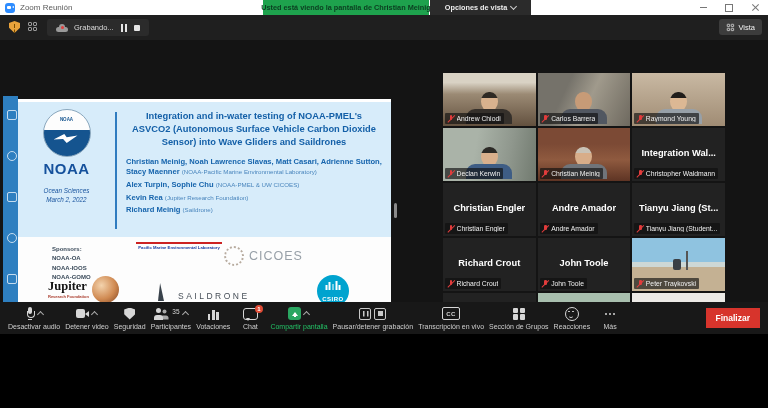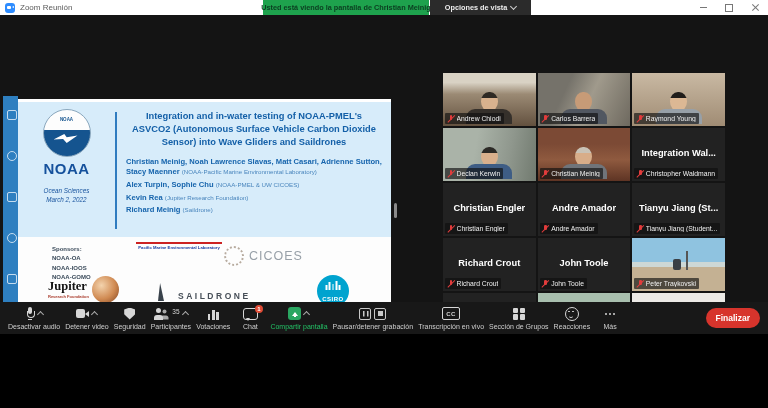--- a/index.html
+++ b/index.html
@@ -79,21 +79,21 @@
   .jupiter{position:absolute;left:30px;top:42px;}
   .jup-word{font-family:"Liberation Serif","DejaVu Serif",serif;font-size:12.5px;font-weight:bold;color:#121212;}
   .jup-sub{font-size:4px;color:#a93b2c;font-weight:bold;width:42px;line-height:1.3;}
   .planet{position:absolute;left:44px;top:-3px;width:27px;height:27px;border-radius:50%;
           background:radial-gradient(circle at 35% 35%,#f3d3ad,#d08a52 55%,#8e4f28 92%);}
   .saildrone{position:absolute;left:135px;top:46px;display:flex;align-items:flex-end;gap:9px;}
   .sail{position:relative;width:16px;height:22px;}
   .sail::before{content:"";position:absolute;left:5px;top:0;width:6px;height:18px;background:#39424b;
           clip-path:polygon(35% 0,100% 100%,0 100%);}
   .sail::after{content:"";position:absolute;left:0;bottom:0;width:16px;height:2.5px;background:#566069;border-radius:2px;}
-  .sd-word{font-size:8.5px;font-weight:bold;color:#474f58;letter-spacing:2.5px;padding-bottom:4px;}
+  .sd-word{font-size:8.5px;font-weight:normal;color:#474f58;letter-spacing:2.5px;padding-bottom:4px;}
   .csiro{position:absolute;left:299px;top:38px;width:32px;height:32px;border-radius:50%;background:#00a3cf;}
   .csiro .bars{position:absolute;left:50%;top:6px;transform:translateX(-50%);display:flex;align-items:flex-end;gap:1.5px;}
   .csiro .bars i{width:1.8px;background:#fff;}
   .csiro .word{position:absolute;left:0;right:0;bottom:5px;text-align:center;color:#fff;font-size:6px;font-weight:bold;letter-spacing:.5px;}
   .scrollbar{position:absolute;left:394px;top:203px;width:3px;height:15px;background:#8a8a8a;border-radius:2px;}
 
   
   .pgrid{position:absolute;left:443px;top:73px;width:282px;height:273px;display:grid;
          grid-template-columns:repeat(3,1fr);grid-template-rows:repeat(5,1fr);gap:2px;}
   .tile{position:relative;background:#232323;overflow:hidden;cursor:pointer;}
@@ -158,40 +158,66 @@
   .i-cc{width:16px;height:11px;border:1.2px solid #d6d6d6;border-radius:2px;color:#d6d6d6;font-size:6px;font-weight:bold;
         display:flex;align-items:center;justify-content:center;letter-spacing:.5px;}
   .i-breakout{width:12px;height:12px;display:grid;grid-template-columns:1fr 1fr;grid-template-rows:1fr 1fr;gap:1.5px;}
   .i-breakout i{background:#d6d6d6;border-radius:1px;}
   .i-react{position:relative;width:12px;height:12px;border:1.2px solid #d6d6d6;border-radius:50%;}
   .i-react::before{content:"";position:absolute;left:2.5px;top:3px;width:1.5px;height:1.5px;border-radius:50%;background:#d6d6d6;box-shadow:4px 0 0 #d6d6d6;}
   .i-react::after{content:"";position:absolute;left:2.7px;bottom:2px;width:4.5px;height:2.5px;border-bottom:1.2px solid #d6d6d6;border-radius:0 0 5px 5px;}
   .i-more{position:relative;width:13px;height:12px;}
   .i-more::before{content:"";position:absolute;top:5px;left:1px;width:2px;height:2px;border-radius:50%;background:#d6d6d6;box-shadow:4px 0 0 #d6d6d6,8px 0 0 #d6d6d6;}
   .end-btn{margin-left:auto;background:#d7342c;color:#fff;font-size:8.5px;font-weight:bold;border:none;
-           border-radius:10px;padding:5px 10px;cursor:pointer;font-family:inherit;}
+           border-radius:0;padding:5px 10px;cursor:pointer;font-family:inherit;}
 </style>
 </head>
 <body>
 
 <div class="app">
 
   <div class="titlebar">
     <span class="app-icon"></span>
     <span class="app-title">Zoom Reunión</span>
     <div class="banner">Usted está viendo la pantalla de Christian Meinig</div>
     <div class="view-options">
       <span>Opciones de vista</span>
       <span class="chev-d"></span>
     </div>
     <div class="wc wc-min"></div>
     <div class="wc wc-max"></div>
     <div class="wc wc-close"></div>
   </div>
 
+  <div class="meetingbar">
+    <span class="mb-shield"></span>
+    <span class="grid4 mb-grid">
+        <i></i>
+        <i></i>
+        <i></i>
+        <i></i>
+      </span>
+    <div class="rec-pill">
+      <span class="cloud">
+          <span class="dot"></span>
+        </span>
+      <span class="rec-label">Grabando...</span>
+      <span class="ic-pause"></span>
+      <span class="ic-stop"></span>
+    </div>
+    <div class="vista-btn">
+      <span class="grid4">
+          <i></i>
+          <i></i>
+          <i></i>
+          <i></i>
+        </span>
+      <span>Vista</span>
+    </div>
+  </div>
 
   <div class="strip">
     <i style="top:14px"></i>
     <i style="top:55px"></i>
     <i style="top:96px"></i>
     <i style="top:137px"></i>
     <i style="top:178px"></i>
     <i style="top:219px"></i>
   </div>
 

